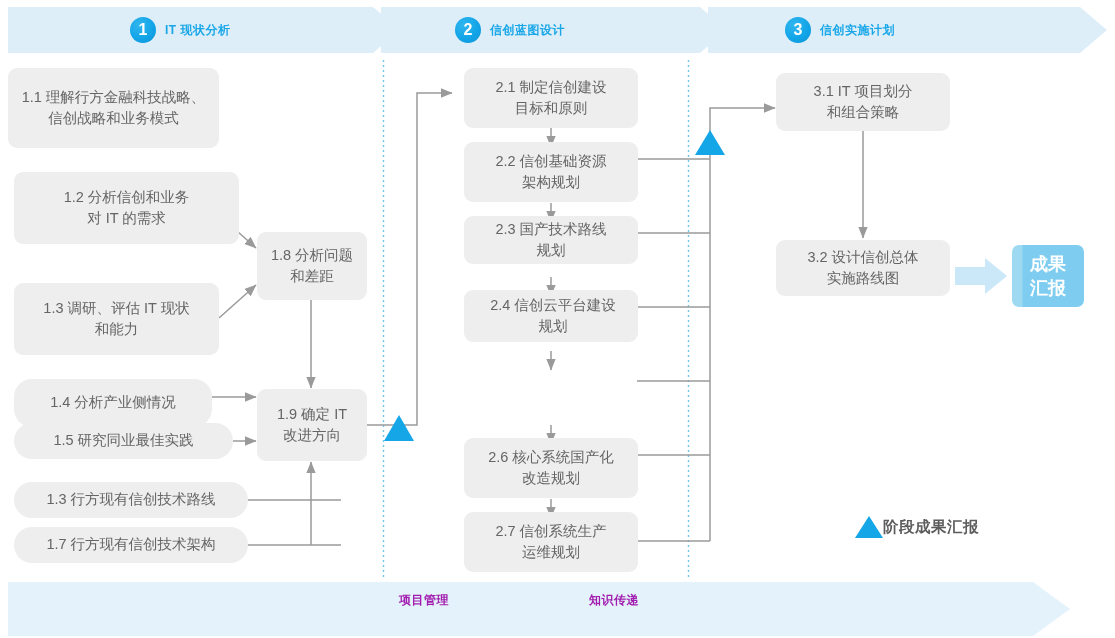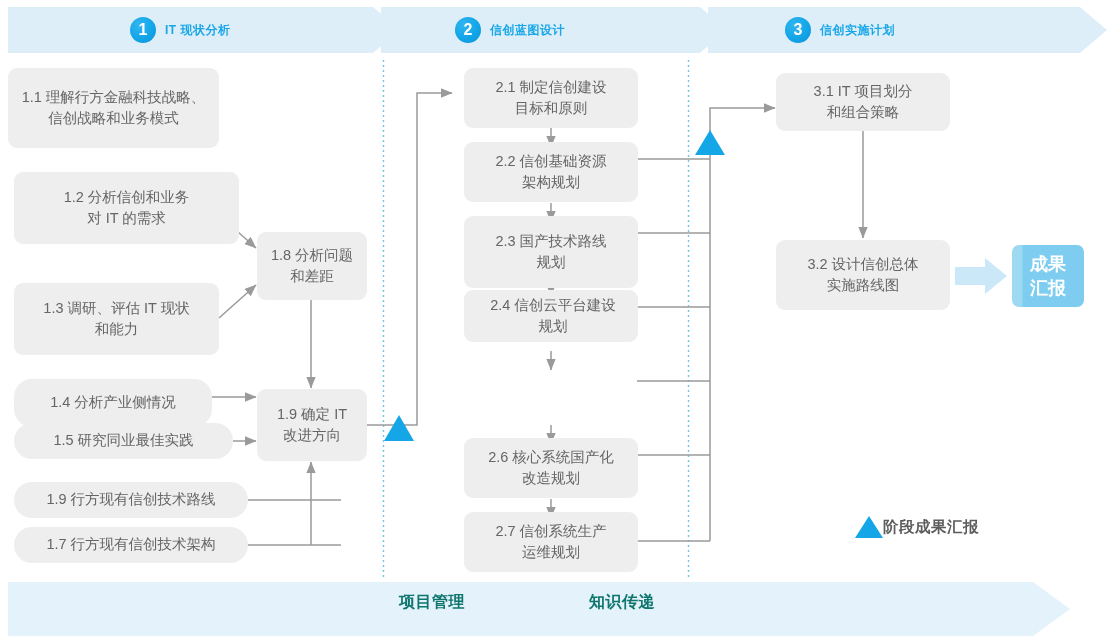--- a/index.html
+++ b/index.html
@@ -75,21 +75,21 @@
     width:0;height:0;
     border-left:14px solid transparent;
     border-right:14px solid transparent;
     border-bottom:22px solid #15a6e8;
   }
   #legend .lbl{font-size:15.5px;font-weight:bold;color:#5d5d5d;letter-spacing:.5px;}
 
   
   .bottom-label{
     position:absolute;z-index:6;top:592px;
-    color:#0f766e;font-size:16px;font-weight:bold;letter-spacing:.5px;
+    color:#a21caf;font-size:12px;font-weight:bold;letter-spacing:.5px;
   }
   #bottom-label-pm{left:399px;}
   #bottom-label-kt{left:589px;}
 </style>
 </head>
 <body>
 
 <div id="stage">
 
   <svg class="layer" id="svg-bg" viewBox="0 0 1115 638">
@@ -169,43 +169,43 @@
   </div>
 
   <div class="box" style="left:8px;top:68px;width:211px;height:80px;">1.1 理解行方金融科技战略、
 信创战略和业务模式</div>
   <div class="box" style="left:14px;top:172px;width:225px;height:72px;">1.2 分析信创和业务
 对 IT 的需求</div>
   <div class="box" style="left:14px;top:283px;width:205px;height:72px;">1.3 调研、评估 IT 现状
 和能力</div>
   <div class="box pill" style="left:14px;top:379px;width:198px;height:48px;">1.4 分析产业侧情况</div>
   <div class="box pill" style="left:14px;top:423px;width:219px;height:36px;">1.5 研究同业最佳实践</div>
-  <div class="box pill" style="left:14px;top:482px;width:234px;height:36px;">1.9 行方现有信创技术路线</div>
+  <div class="box pill" style="left:14px;top:482px;width:234px;height:36px;">1.3 行方现有信创技术路线</div>
   <div class="box pill" style="left:14px;top:527px;width:234px;height:36px;">1.7 行方现有信创技术架构</div>
   <div class="box" style="left:257px;top:232px;width:110px;height:68px;">1.8 分析问题
 和差距</div>
   <div class="box" style="left:257px;top:389px;width:110px;height:72px;">1.9 确定 IT
 改进方向</div>
 
   <div class="box" style="left:464px;top:68px;width:174px;height:60px;">2.1 制定信创建设
 目标和原则</div>
   <div class="box" style="left:464px;top:142px;width:174px;height:60px;">2.2 信创基础资源
 架构规划</div>
-  <div class="box" style="left:464px;top:216px;width:174px;height:72px;">2.3 国产技术路线
+  <div class="box" style="left:464px;top:216px;width:174px;height:48px;">2.3 国产技术路线
 规划</div>
   <div class="box" style="left:464px;top:290px;width:174px;height:52px;padding-left:12px;">2.4 信创云平台建设
 规划</div>
   <div class="box" style="left:464px;top:438px;width:174px;height:60px;">2.6 核心系统国产化
 改造规划</div>
   <div class="box" style="left:464px;top:512px;width:174px;height:60px;">2.7 信创系统生产
 运维规划</div>
 
   <div class="box" style="left:776px;top:73px;width:174px;height:58px;">3.1 IT 项目划分
 和组合策略</div>
-  <div class="box" style="left:776px;top:240px;width:174px;height:70px;">3.2 设计信创总体
+  <div class="box" style="left:776px;top:240px;width:174px;height:56px;">3.2 设计信创总体
 实施路线图</div>
 
   <div id="result-box">成果
 汇报</div>
 
   <div id="legend">
     <span class="tri"></span>
     <span class="lbl">阶段成果汇报</span>
   </div>
 

